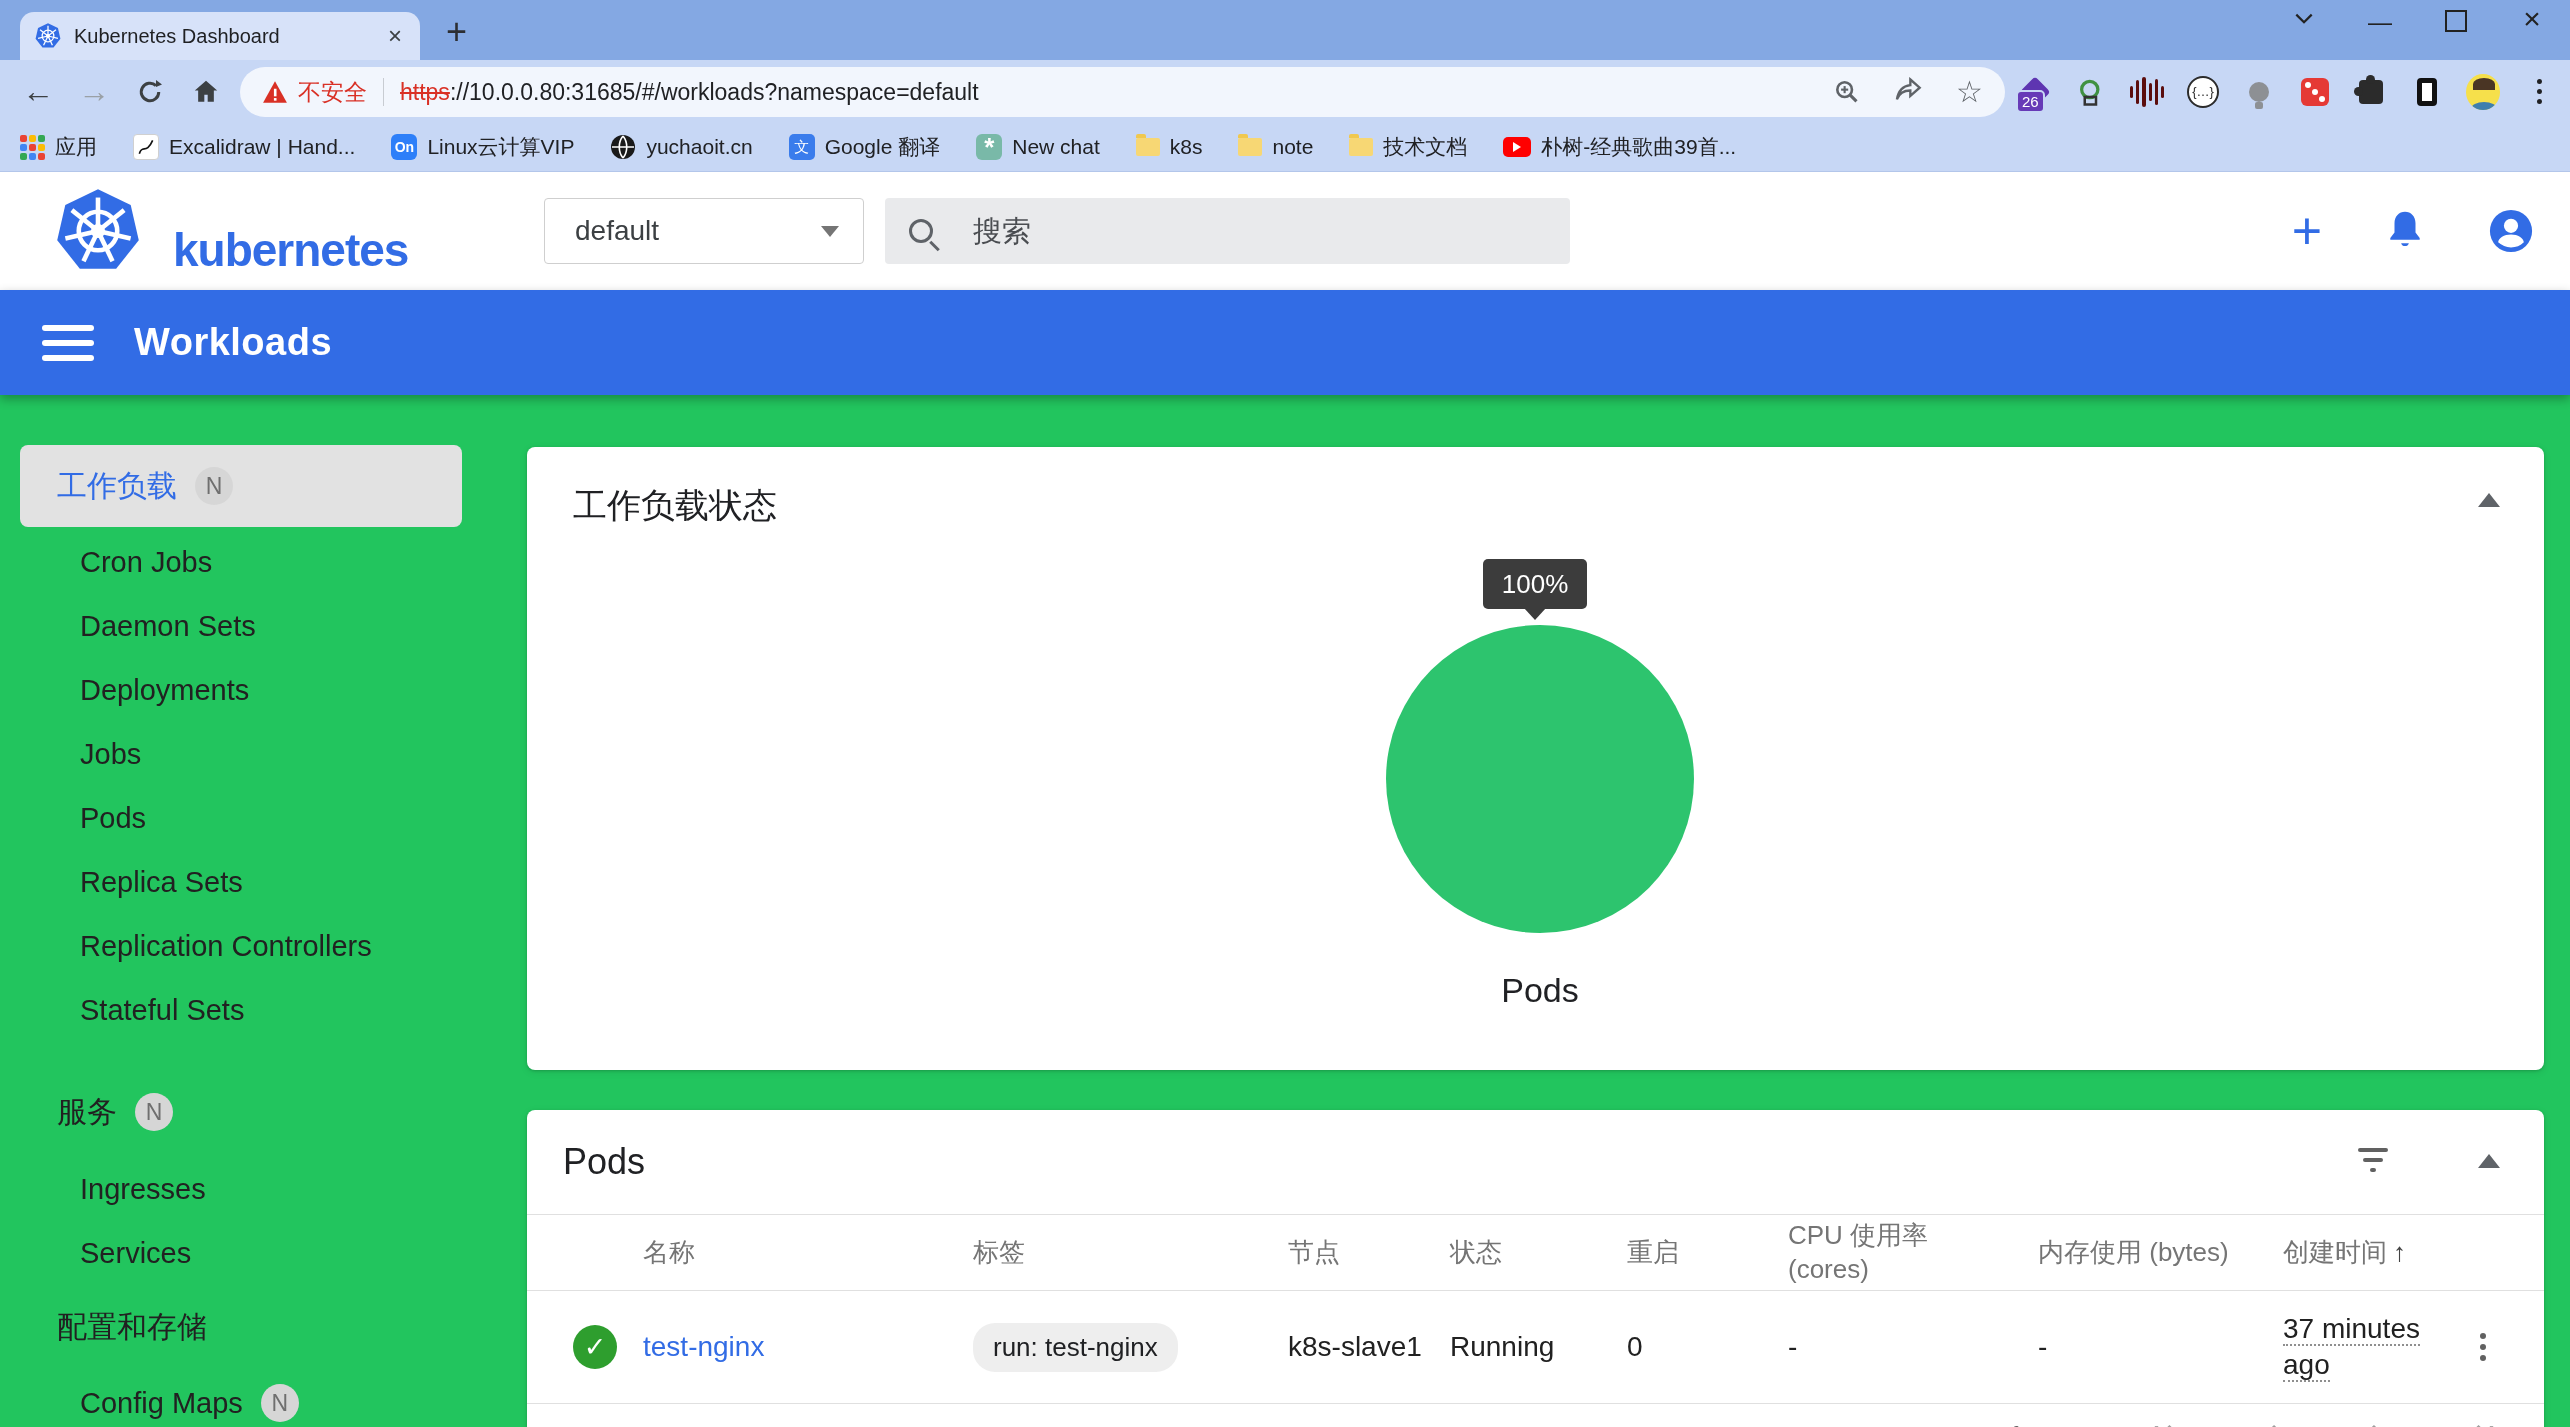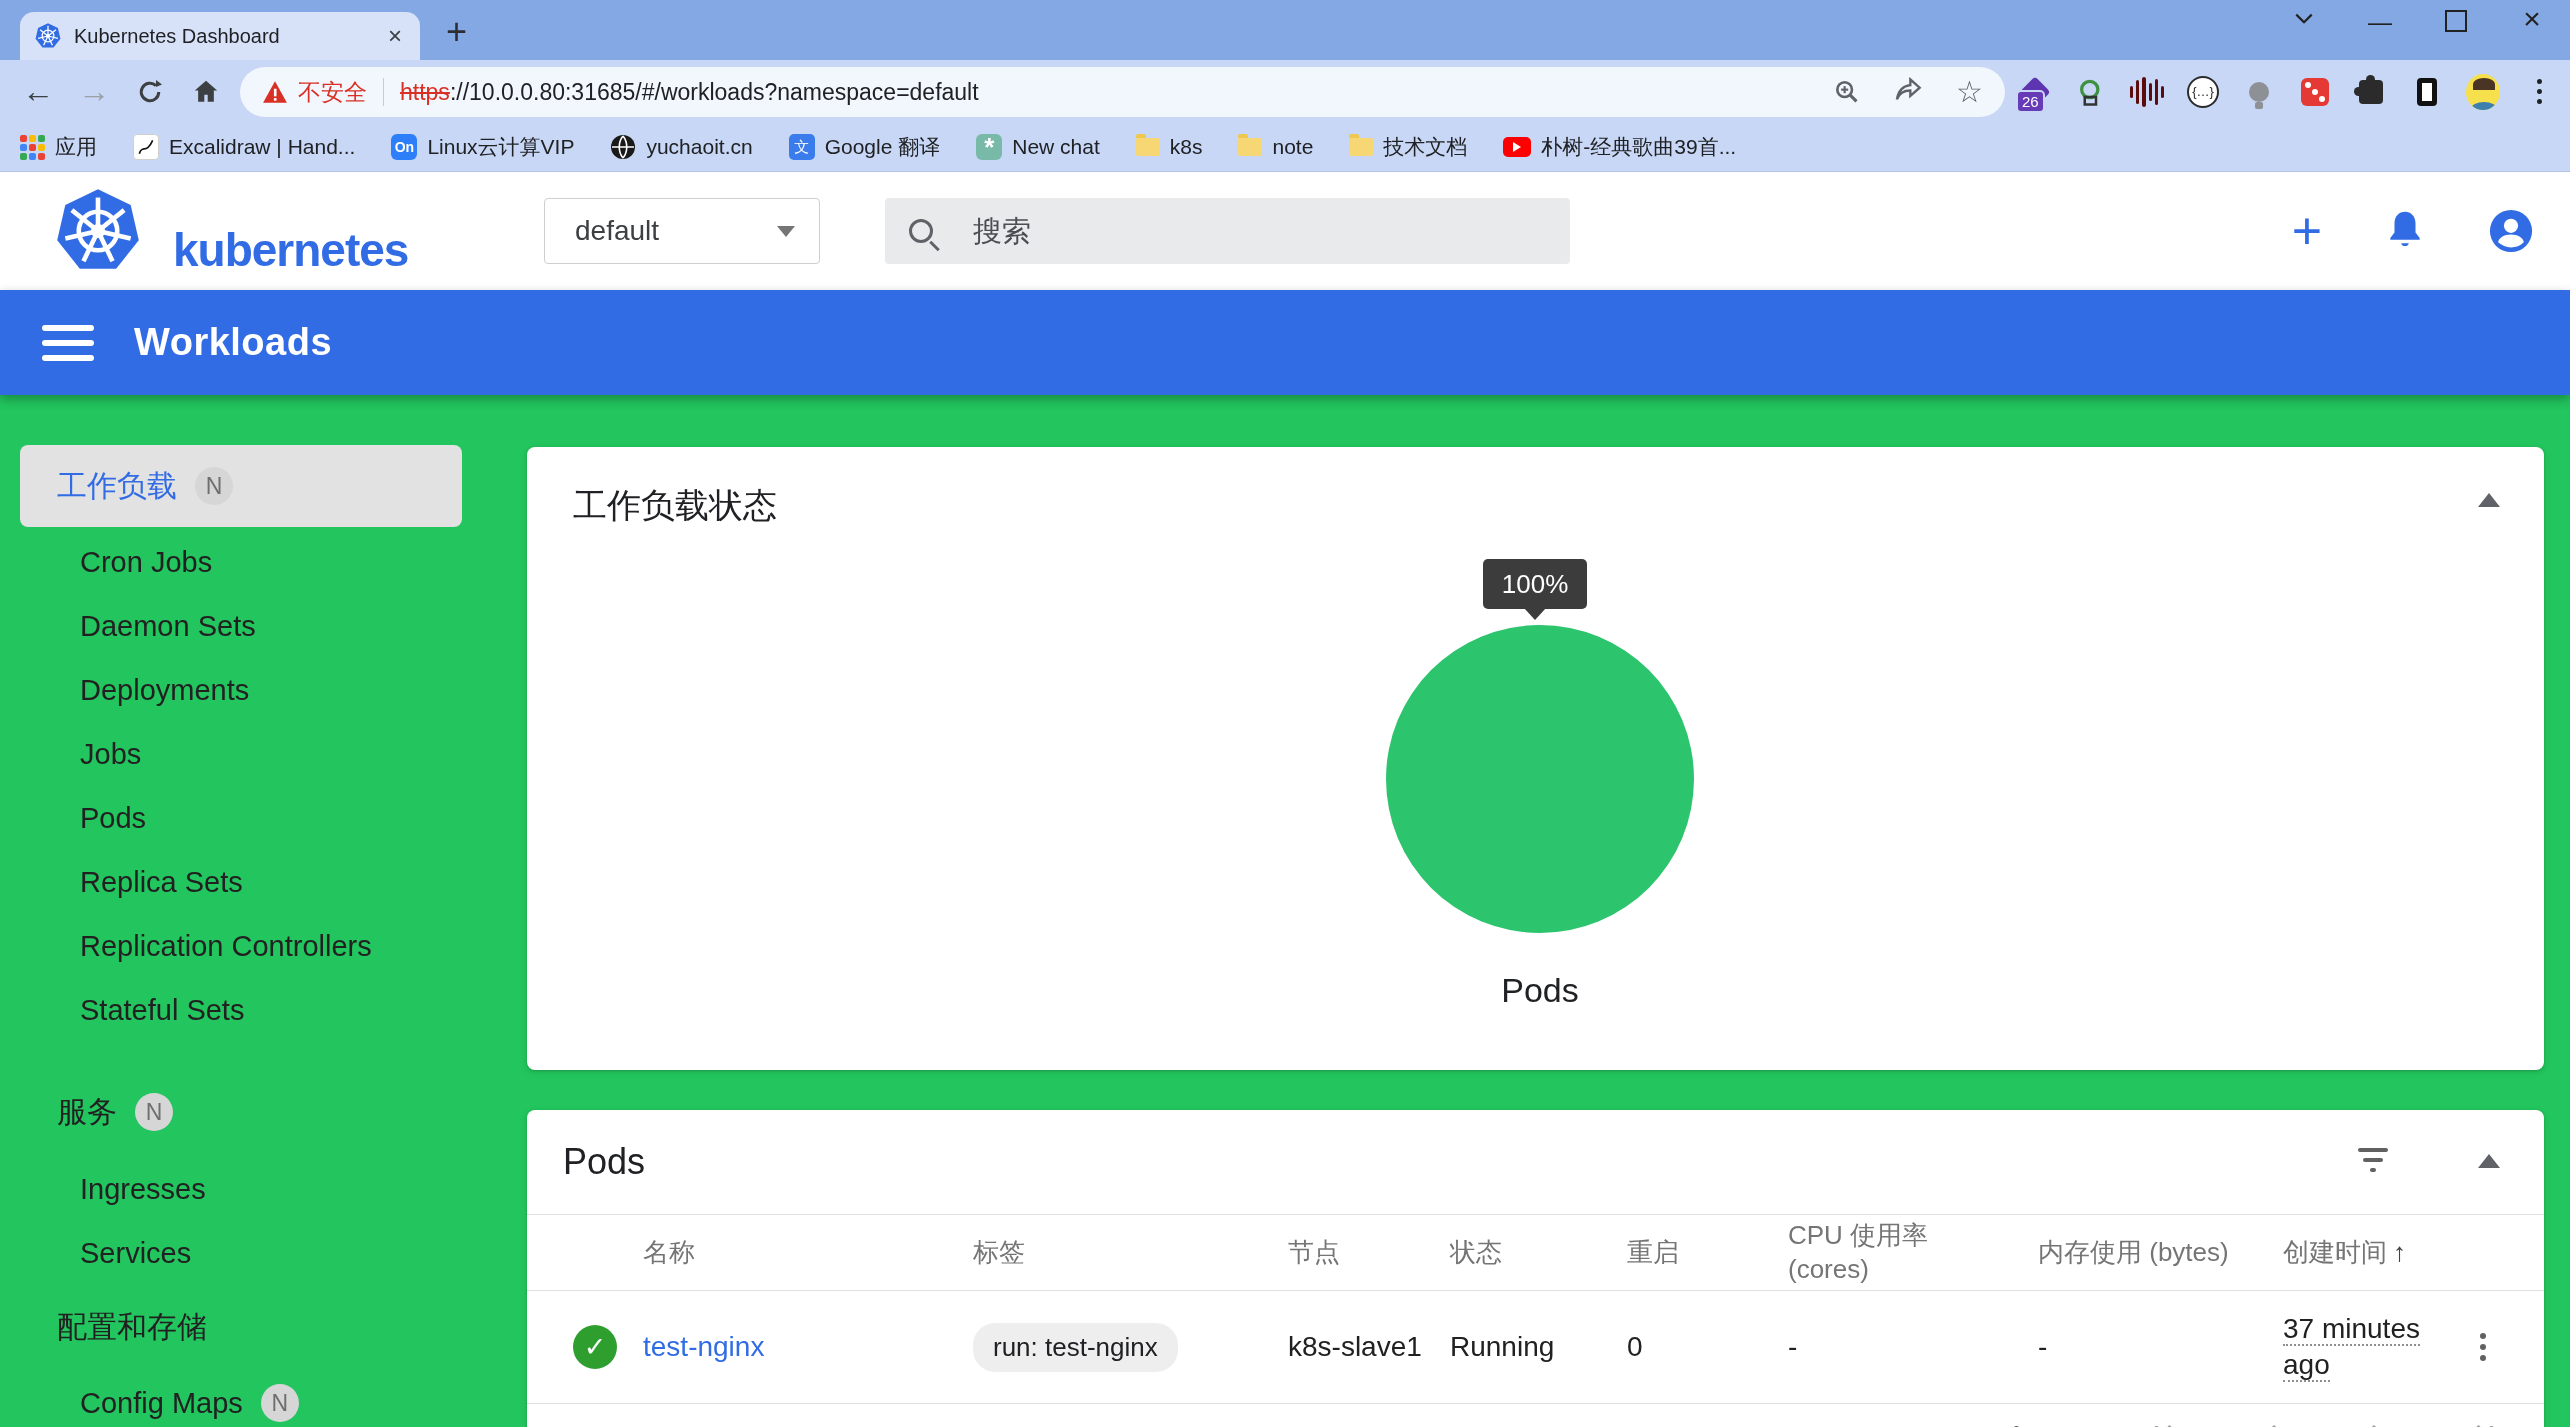--- a/index.html
+++ b/index.html
@@ -63,21 +63,21 @@
   .bm-gpt { width:26px; height:26px; background:#79b9a8; border-radius:6px; color:#fff; font-size:26px; font-weight:700; display:flex; align-items:center; justify-content:center; line-height:0; }
   .bm-folder { width:24px; height:18px; background:#f7d774; border-radius:2px; position:relative; }
   .bm-folder::before { content:""; position:absolute; top:-4px; left:0; width:10px; height:4px; background:#f0c84f; border-radius:2px 2px 0 0; }
   .bm-yt { width:28px; height:20px; background:#f00; border-radius:5px; display:flex; align-items:center; justify-content:center; }
   .bm-yt i { display:block; width:0; height:0; border-left:8px solid #fff; border-top:5px solid transparent; border-bottom:5px solid transparent; }
 
   
   .k8s-header { position:relative; height:118px; background:#fff; display:flex; align-items:center; }
   .brand { display:flex; align-items:flex-end; gap:29px; margin-left:52px; }
   .brand-name { font-size:46px; font-weight:700; color:#326ce5; letter-spacing:-1px; }
-  .ns-select { position:absolute; left:544px; top:26px; width:276px; height:66px; border:1px solid #cfcfcf; border-radius:4px; background:#fff; display:flex; align-items:center; padding:0 24px 0 30px; }
+  .ns-select { position:absolute; left:544px; top:26px; width:320px; height:66px; border:1px solid #cfcfcf; border-radius:4px; background:#fff; display:flex; align-items:center; padding:0 24px 0 30px; }
   .ns-value { font-size:28px; color:#3c4043; }
   .ns-caret { margin-left:auto; width:0; height:0; border-left:9px solid transparent; border-right:9px solid transparent; border-top:11px solid #757575; }
   .search-box { position:absolute; left:885px; top:26px; width:685px; height:66px; background:#e9eaec; border-radius:4px; display:flex; align-items:center; padding:0 24px; }
   .search-glyph { width:24px; height:24px; border:3px solid #5f6368; border-radius:50%; position:relative; margin-right:40px; flex-shrink:0; }
   .search-glyph::after { content:""; position:absolute; width:3px; height:12px; background:#5f6368; transform:rotate(-45deg); left:21px; top:18px; }
   .search-input { flex:1; border:none; background:transparent; outline:none; font-size:29px; color:#0f766e; font-family:inherit; }
   .search-input::placeholder { color:#4a4d51; opacity:1; }
   .hdr-actions { position:absolute; right:36px; top:0; height:118px; display:flex; align-items:center; gap:62px; }
   .hdr-plus { font-size:52px; color:#326ce5; font-weight:400; line-height:1; }
 

